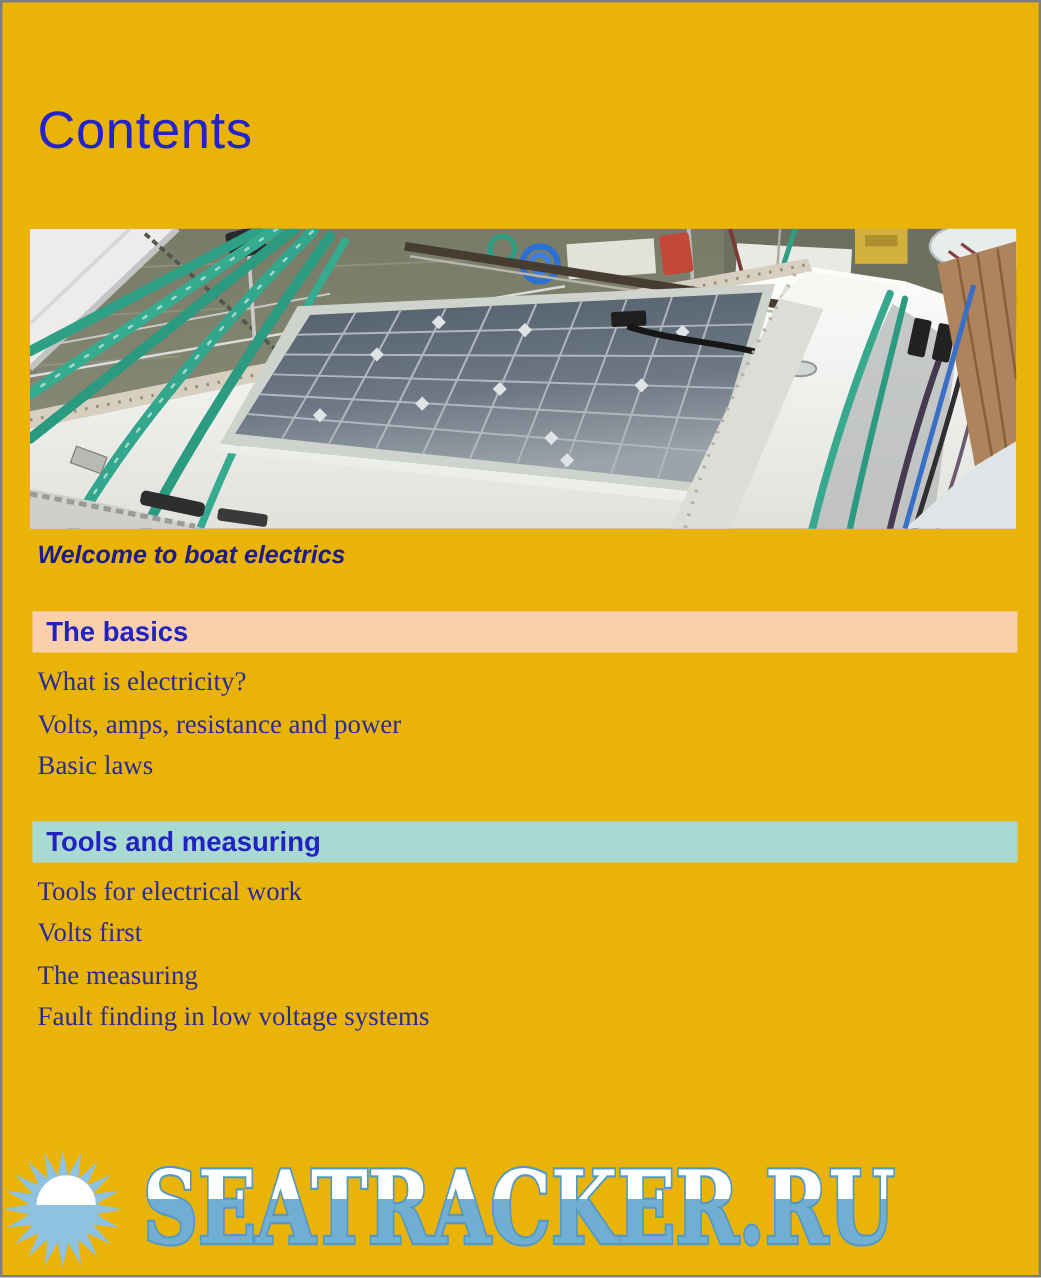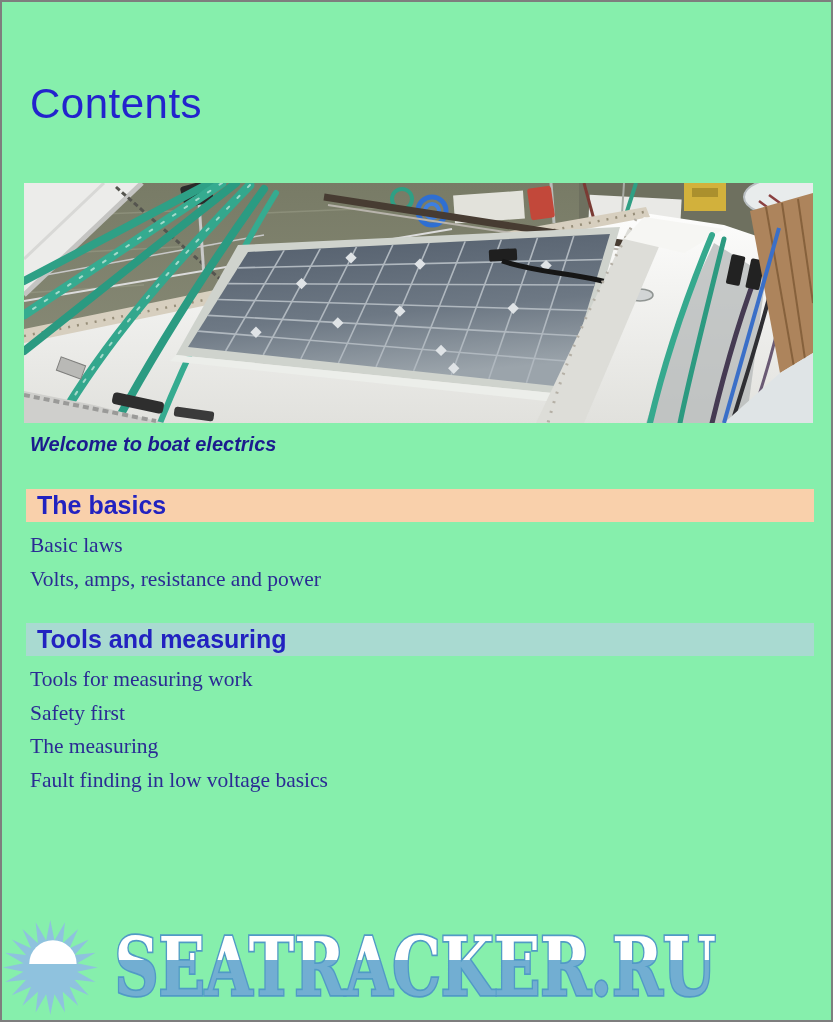--- a/index.html
+++ b/index.html
@@ -1,35 +1,35 @@
 <!DOCTYPE html>
 <html style="--title-color: #2323cd; --heading-color: #1b1b8e; --bar-text: #2222c0; --link-color: #2b2b94; --page-border: #7e7e7e;"><head>
 <meta charset="utf-8">
 <style>
   html,body{margin:0;padding:0;background:#fff;}
   .page{
     position:relative;width:833px;height:1022px;box-sizing:border-box;
-    background:#86efac;border:2px solid var(--page-border,#7e7e7e);
+    background:#eab308;border:2px solid var(--page-border,#7e7e7e);
     overflow:hidden;font-family:"Liberation Sans",sans-serif;
   }
   .title{
     position:absolute;left:28px;top:78px;margin:0;
     font-size:42px;font-weight:400;letter-spacing:.5px;
     color:var(--title-color,#2323cd);
   }
   .photo{position:absolute;left:22px;top:181px;width:789px;height:240px;}
   .photo svg{display:block;width:100%;height:100%;}
   .welcome{
     position:absolute;left:28px;top:431px;margin:0;z-index:2;
     font-size:20px;font-weight:700;color:var(--heading-color,#1b1b8e);font-style:italic;
   }
   .toc{position:absolute;left:24px;top:487px;width:788px;z-index:2;}
   .section-bar{
     height:33px;line-height:33px;padding-left:11px;
-    font-size:25px;font-weight:700;color:var(--bar-text,#2222c0);
+    font-size:22px;font-weight:700;color:var(--bar-text,#2222c0);
   }
   .toc ul{list-style:none;margin:7px 0 27px 0;padding:0;}
   .toc li{
     font-family:"Liberation Serif",serif;font-size:21.5px;line-height:33.5px;
     padding-left:4px;color:var(--link-color,#2b2b94);cursor:pointer;
   }
   .watermark{position:absolute;left:0;top:903px;width:728px;height:117px;z-index:1;}
   .watermark svg{display:block;width:100%;height:100%;}
   .wm-text{
     font-family:"DejaVu Serif",serif;font-weight:700;
@@ -188,31 +188,32 @@
       <rect x="150" y="226" width="40" height="10" rx="3" fill="#3a3a3a" transform="rotate(8 170 231)"></rect>
     </svg>
   </div>
 
   <h2 class="welcome">Welcome to boat electrics</h2>
 
   <div class="toc" id="toc">
       <div class="section">
         <div class="section-bar" style="background: rgb(249, 208, 171);">The basics</div>
         <ul>
+          <li>What is electricity?</li>
+          <li>Volts, amps, resistance and power</li>
           <li>Basic laws</li>
-          <li>Volts, amps, resistance and power</li>
         </ul>
       </div>
       <div class="section">
         <div class="section-bar" style="background: rgb(169, 218, 209);">Tools and measuring</div>
         <ul>
-          <li>Tools for measuring work</li>
-          <li>Safety first</li>
+          <li>Tools for electrical work</li>
+          <li>Volts first</li>
           <li>The measuring</li>
-          <li>Fault finding in low voltage basics</li>
+          <li>Fault finding in low voltage systems</li>
         </ul>
       </div>
     </div>
 
   <div class="watermark">
     <svg viewBox="0 0 829 117">
       <defs>
         <linearGradient id="wmFill" gradientUnits="userSpaceOnUse" x1="0" y1="25" x2="0" y2="94">
           <stop offset="0" stop-color="#ffffff"></stop>
           <stop offset="0.42" stop-color="#ffffff"></stop>

